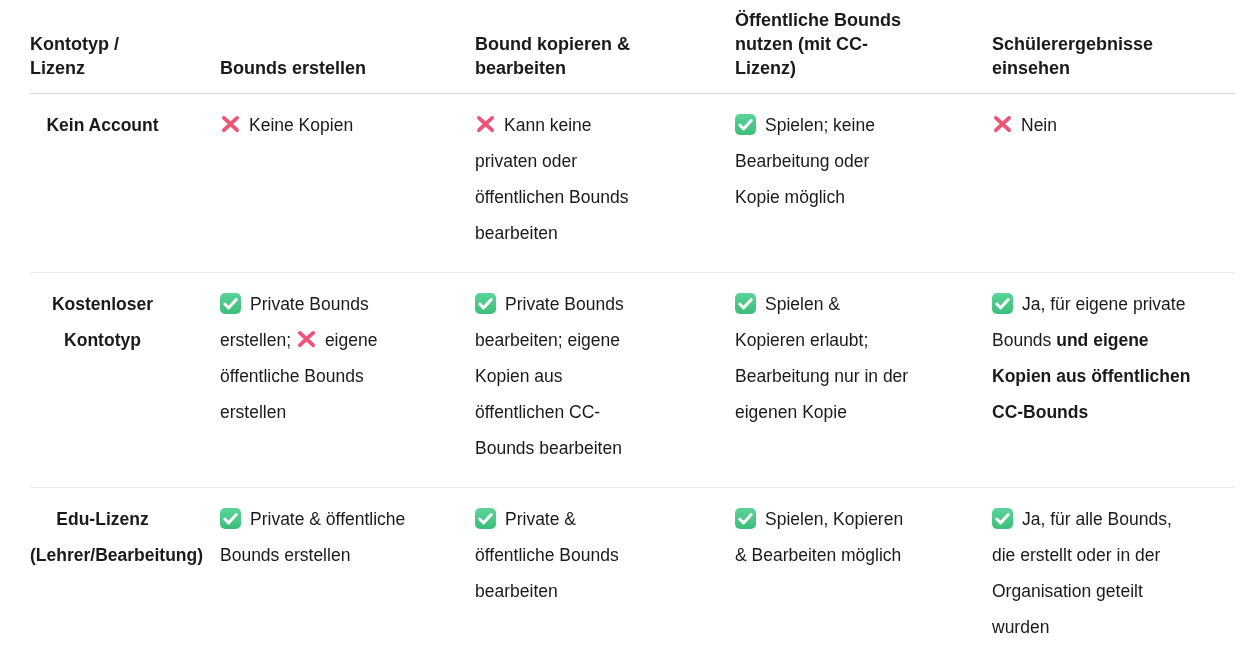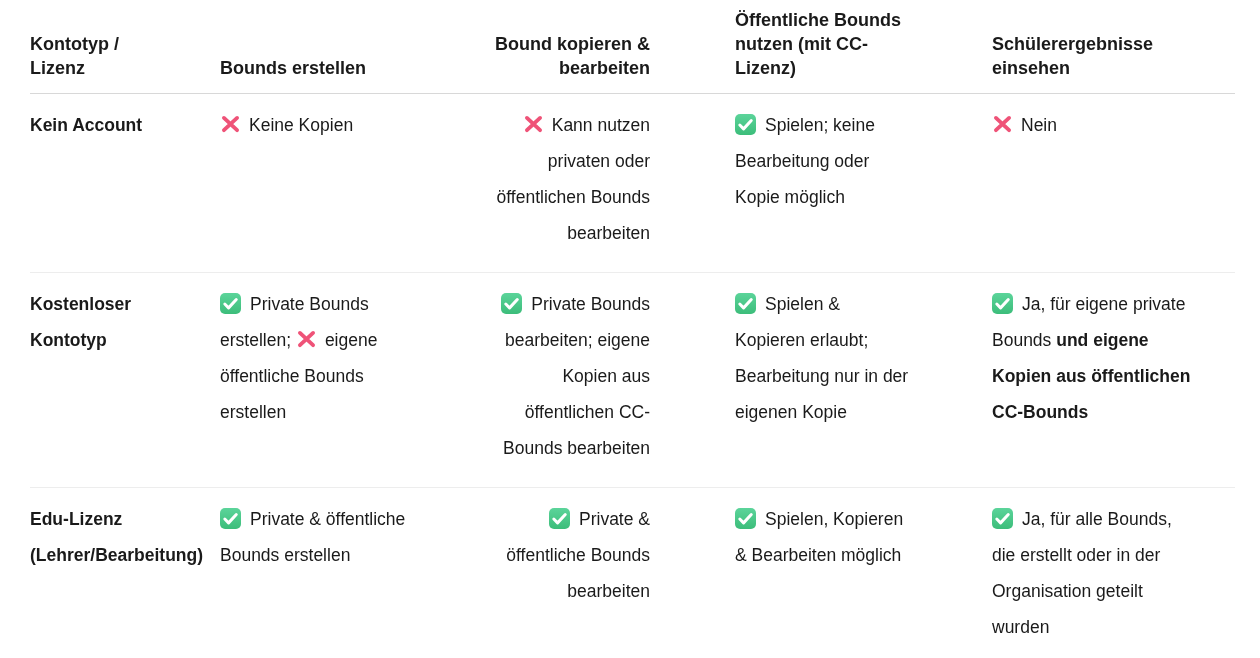--- a/index.html
+++ b/index.html
@@ -35,24 +35,24 @@
     vertical-align:top;
     font-size:17.5px;line-height:36px;
     padding:13px 0 21px 0;
     border-bottom:1px solid var(--row-border);
     color:var(--text);
   }
   tbody tr:last-child td{border-bottom:none;}
   
   th:nth-child(1),td:nth-child(1){padding-right:45px;}
   th:nth-child(2),td:nth-child(2){padding-right:68px;}
-  th:nth-child(3),td:nth-child(3){padding-right:85px;text-align:right;}
+  th:nth-child(3),td:nth-child(3){padding-right:85px;}
   th:nth-child(4),td:nth-child(4){padding-right:78px;}
   th:nth-child(5),td:nth-child(5){padding-right:40px;margin-top:22px;}
-  td.account{font-weight:700;}
+  td.account{font-weight:700;text-align:center;}
   .seg{font-weight:400;}
   .seg.bold{font-weight:700;}
   .ic{
     display:inline-block;width:21px;height:21px;
     vertical-align:-4px;margin-right:9px;
   }
   .ic svg{display:block;width:100%;height:100%;}
   .ic.check{
     background:linear-gradient(180deg,var(--check-top),var(--check-bottom));
     border-radius:5px;color:var(--check-mark);
@@ -81,21 +81,21 @@
         </tr>
     </thead>
     <tbody id="table-body">
         <tr>
           <td class="account"><span>Kein Account</span></td>
           <td><span class="ic cross"><svg viewBox="0 0 24 24" aria-hidden="true">
                 <path d="M4.5 4.5l15 14M19.5 4.5l-15 14" fill="none" stroke="currentColor" stroke-width="4.4" stroke-linecap="round"></path>
               </svg></span><span class="seg">Keine Kopien</span></td>
           <td><span class="ic cross"><svg viewBox="0 0 24 24" aria-hidden="true">
                 <path d="M4.5 4.5l15 14M19.5 4.5l-15 14" fill="none" stroke="currentColor" stroke-width="4.4" stroke-linecap="round"></path>
-              </svg></span><span class="seg">Kann nutzen privaten oder öffentlichen Bounds bearbeiten</span></td>
+              </svg></span><span class="seg">Kann keine privaten oder öffentlichen Bounds bearbeiten</span></td>
           <td><span class="ic check"><svg viewBox="0 0 24 24" aria-hidden="true">
                 <path d="M5.5 12.6l4.3 4.4L18.6 7.4" fill="none" stroke="currentColor" stroke-width="3.4" stroke-linecap="round" stroke-linejoin="round"></path>
               </svg></span><span class="seg">Spielen; keine Bearbeitung oder Kopie möglich</span></td>
           <td><span class="ic cross"><svg viewBox="0 0 24 24" aria-hidden="true">
                 <path d="M4.5 4.5l15 14M19.5 4.5l-15 14" fill="none" stroke="currentColor" stroke-width="4.4" stroke-linecap="round"></path>
               </svg></span><span class="seg">Nein</span></td>
         </tr>
         <tr>
           <td class="account"><span>Kostenloser Kontotyp</span></td>
           <td><span class="ic check"><svg viewBox="0 0 24 24" aria-hidden="true">

